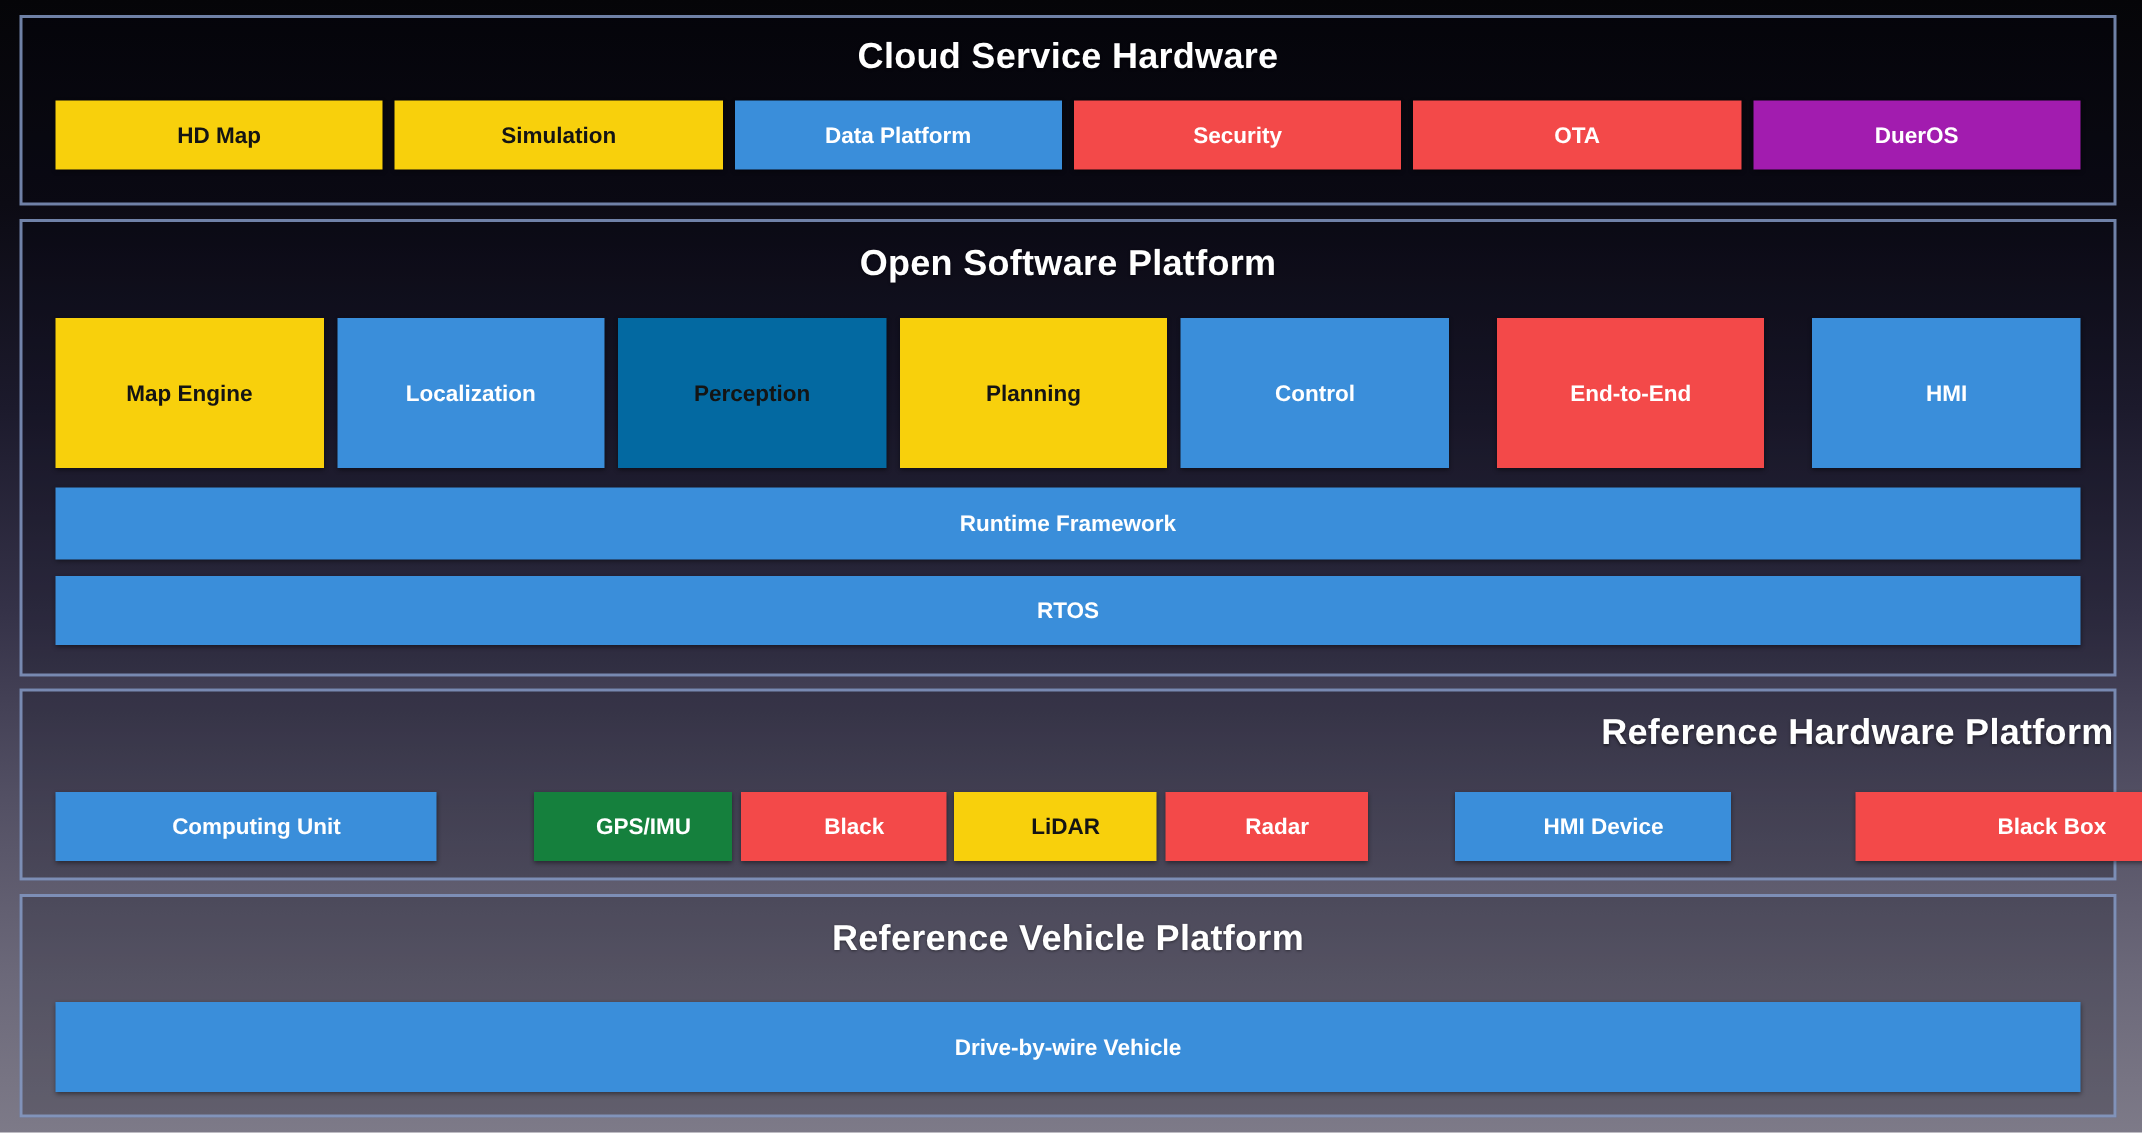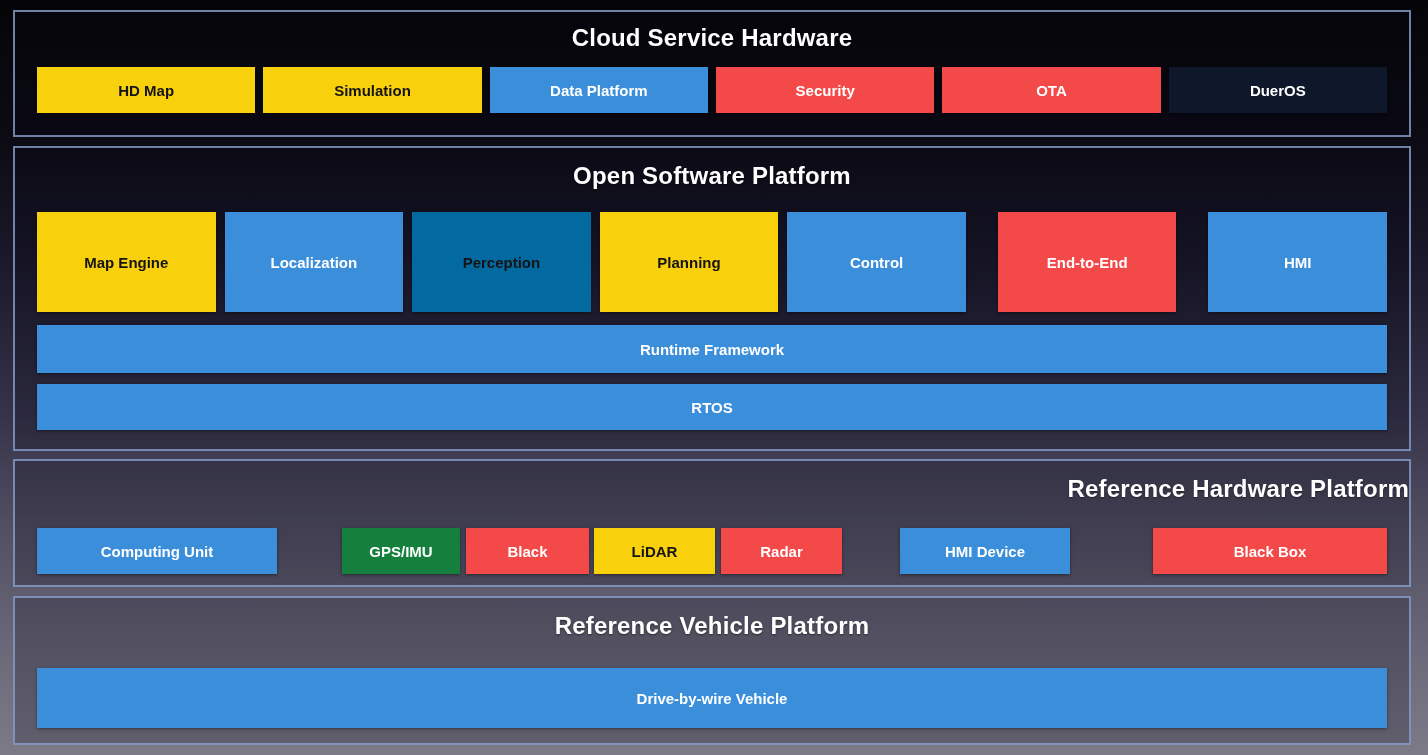--- a/index.html
+++ b/index.html
@@ -72,21 +72,21 @@
   #software-modules .box + .box { margin-left: 9px; }
   #software-modules .box.gap-wide { margin-left: 32px; }
 
   
   #runtime-bar { top: 177px; height: 48px; }
   #rtos-bar    { top: 236px; height: 46px; }
   #runtime-bar .box, #rtos-bar .box, #vehicle-row .box { flex: 1; }
 
   
   #hardware-row { top: 67px; height: 46px; }
-  #hardware-row .box { flex: 0 0 auto; }
+  #hardware-row .box { flex: 0 0 auto; padding-left: 14px; }
   #hw-computing  { width: 240px; }
   #hw-gps        { width: 118px; margin-left: 65px; }
   #hw-camera     { width: 123px; margin-left: 6px; }
   #hw-lidar      { width: 121px; margin-left: 5px; }
   #hw-radar      { width: 121px; margin-left: 6px; }
   #hw-hmi-device { width: 170px; margin-left: 58px; }
   #hw-black-box  { width: 234px; margin-left: 83px; }
 
   
   #vehicle-row { top: 70px; height: 60px; }
@@ -110,21 +110,21 @@
       </div>
     <div class="box" style="background: rgb(58, 142, 218); color: rgb(255, 255, 255);">
         <span>Data Platform</span>
       </div>
     <div class="box" style="background: rgb(243, 73, 73); color: rgb(255, 255, 255);">
         <span>Security</span>
       </div>
     <div class="box" style="background: rgb(243, 73, 73); color: rgb(255, 255, 255);">
         <span>OTA</span>
       </div>
-    <div class="box" style="background: #0f172a; color: rgb(255, 255, 255);">
+    <div class="box" style="background: #a21caf; color: rgb(255, 255, 255);">
         <span>DuerOS</span>
       </div>
   </div>
 </div>
 
 <div class="section" id="section-software">
   <div class="section-title" id="software-title">Open Software Platform</div>
   <div class="row" id="software-modules">
     <div class="box" style="background: rgb(248, 208, 12); color: rgb(20, 20, 20); text-align: center;">
         <span>Map Engine</span>

